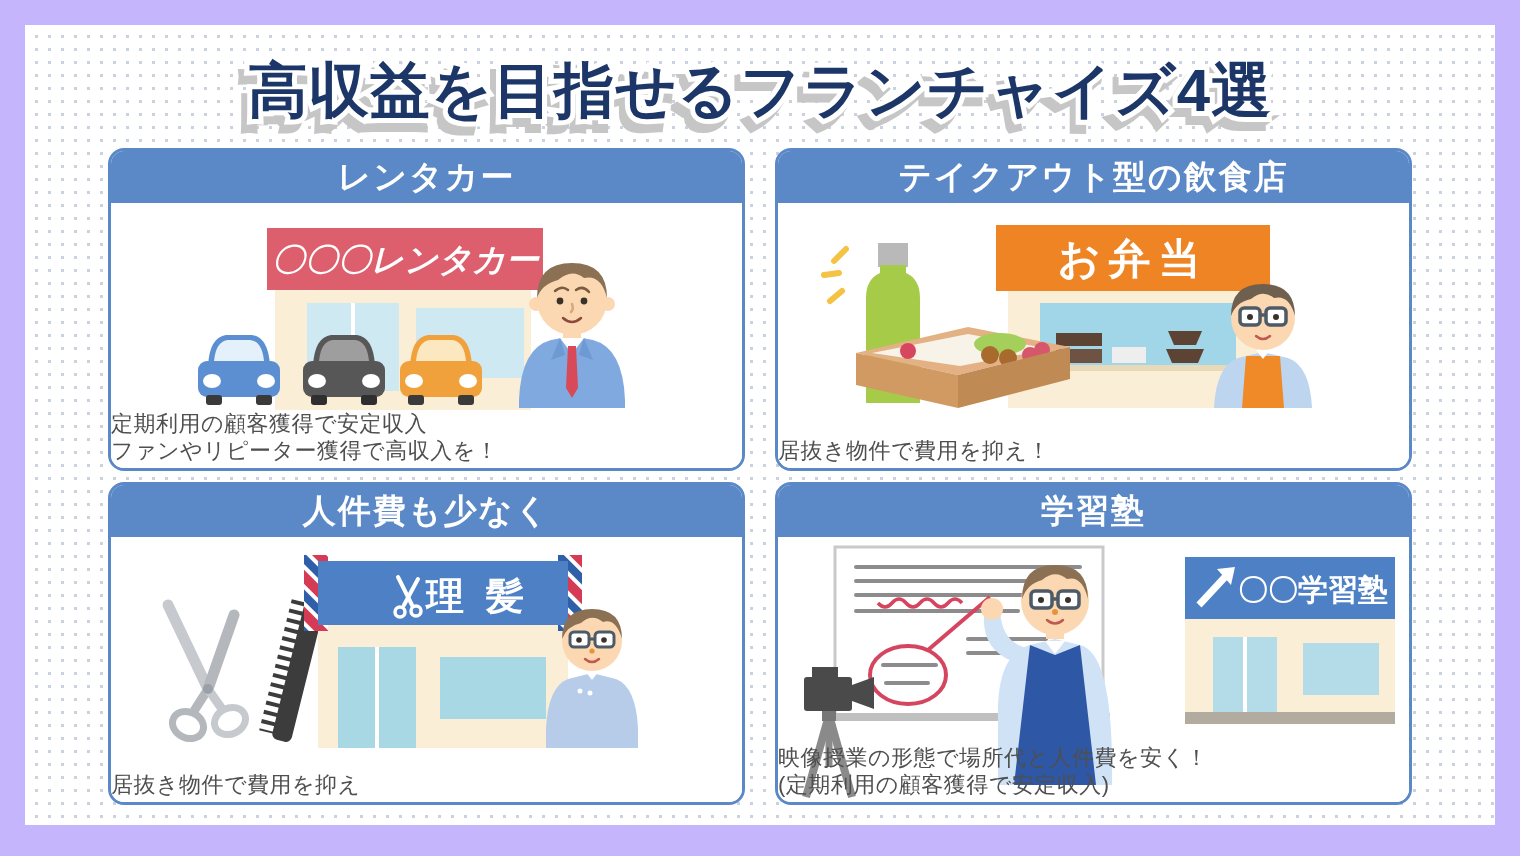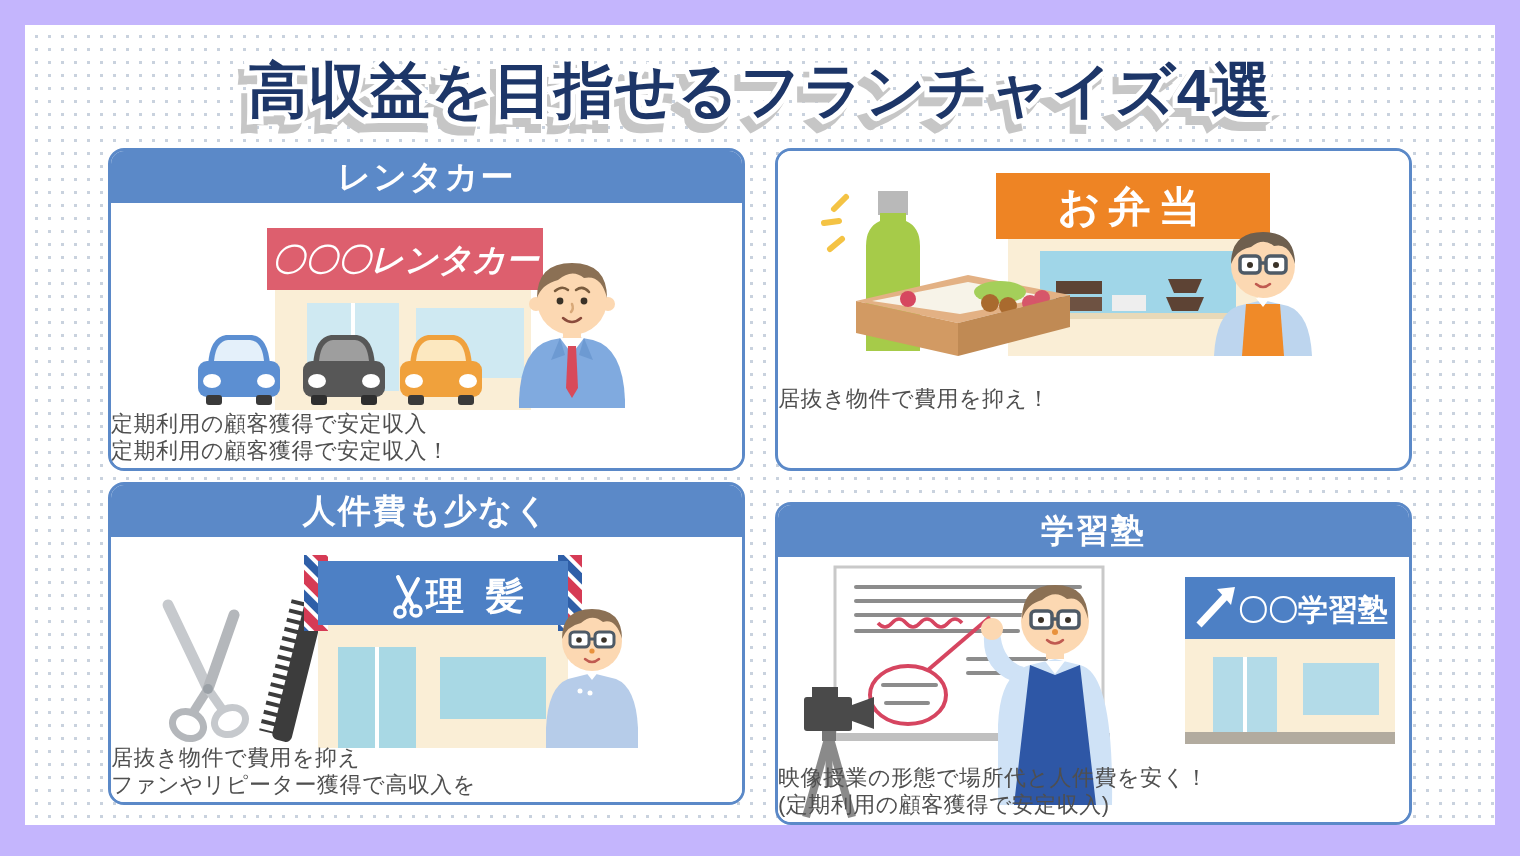--- a/index.html
+++ b/index.html
@@ -19,21 +19,21 @@
   .t-shadow { color:#c6c6c6; -webkit-text-stroke:10px #c6c6c6; transform:translate(-6px,9px); }
   .t-stroke { color:#ffffff; -webkit-text-stroke:10px #ffffff; }
   .t-fill   { color:#1d3668; }
   .panel {
     position:absolute; width:637px; height:323px; background:#ffffff;
     border:3px solid #5b89c8; border-radius:16px; overflow:hidden;
   }
   .p1 { left:83px;  top:123px; }
   .p2 { left:750px; top:123px; }
   .p3 { left:83px;  top:457px; }
-  .p4 { left:750px; top:477px; }
+  .p4 { left:750px; top:457px; }
   .panel-header {
     height:52px; background:#5b89c8; color:#ffffff;
     display:flex; align-items:center; justify-content:center;
     font-size:33px; font-weight:bold; letter-spacing:2px;
   }
   .panel-body { position:relative; width:669px; height:265px; background:#ffffff; }
   .panel-body svg { position:absolute; left:0; top:0; }
   .desc {
     position:absolute; left:0; right:0; bottom:3px; text-align:left;
     font-size:22px; color:#4f4f4f; line-height:1.22; letter-spacing:0.5px; white-space:nowrap;
@@ -112,26 +112,29 @@
             <path d="M28,33 q7,-6 13,-1" stroke="#7a5c3e" stroke-width="2.5" fill="none" stroke-linecap="round"></path>
             <path d="M49,32 q7,-5 13,2" stroke="#7a5c3e" stroke-width="2.5" fill="none" stroke-linecap="round"></path>
             <circle cx="33" cy="43" r="3.4" fill="#3a3228"></circle>
             <circle cx="57" cy="43" r="3.4" fill="#3a3228"></circle>
             <path d="M45,46 q2,5 -1,8" stroke="#d8a878" stroke-width="2.5" fill="none" stroke-linecap="round"></path>
             <path d="M36,60 q9,8 18,0" stroke="#8a4b3c" stroke-width="2.5" fill="none" stroke-linecap="round"></path>
           </g>
         </svg>
         <div class="desc">
           <div>定期利用の顧客獲得で安定収入</div>
-          <div>定期利用の顧客獲得で安定収入！</div>
+          <div>ファンやリピーター獲得で高収入を！</div>
         </div>
       </div>
     </section>
 
     <section class="panel p2">
+      <header class="panel-header">
+        <span>テイクアウト型の飲食店</span>
+      </header>
       <div class="panel-body">
         <svg width="631" height="265" viewBox="0 0 631 265">
 
           <g>
             <rect x="230" y="85" width="250" height="120" fill="#faeed6"></rect>
             <rect x="262" y="100" width="196" height="62" fill="#a0d6e8"></rect>
             <rect x="254" y="162" width="212" height="6" fill="#e8d9b8"></rect>
             <rect x="278" y="130" width="46" height="13" fill="#5d4334"></rect>
             <rect x="278" y="146" width="46" height="14" fill="#6e5242"></rect>
             <rect x="334" y="144" width="34" height="16" fill="#eeeeee"></rect>
@@ -246,21 +249,20 @@
             <circle cx="29" cy="37" r="2.8" fill="#3a3228"></circle>
             <circle cx="54" cy="37" r="2.8" fill="#3a3228"></circle>
             <circle cx="42" cy="48" r="2.6" fill="#e8923c"></circle>
             <path d="M35,56 q7,6 14,0" stroke="#c05a50" stroke-width="2.5" fill="none" stroke-linecap="round"></path>
             <circle cx="30" cy="88" r="2.5" fill="#ffffff"></circle>
             <circle cx="40" cy="90" r="2.5" fill="#ffffff"></circle>
           </g>
         </svg>
         <div class="desc">
           <div>居抜き物件で費用を抑え</div>
-          <div>ファンやリピーター獲得で高収入を</div>
         </div>
       </div>
     </section>
 
     <section class="panel p4">
       <header class="panel-header">
         <span>学習塾</span>
       </header>
       <div class="panel-body">
         <svg width="631" height="265" viewBox="0 0 631 265">

